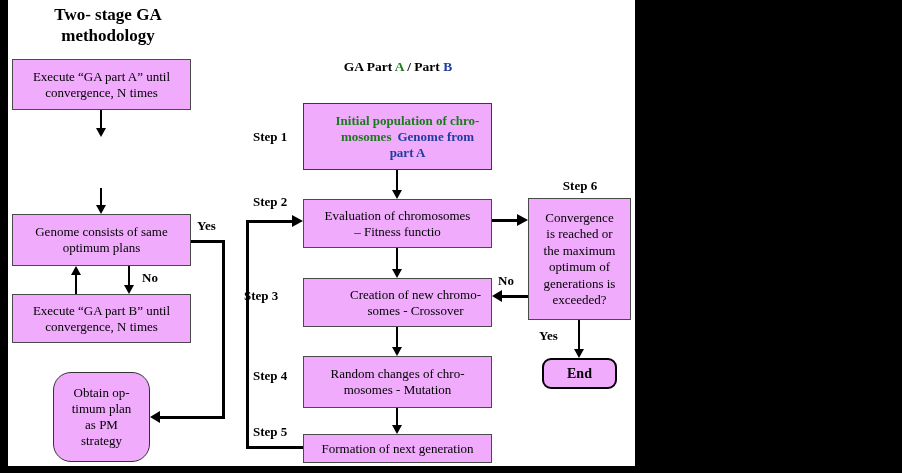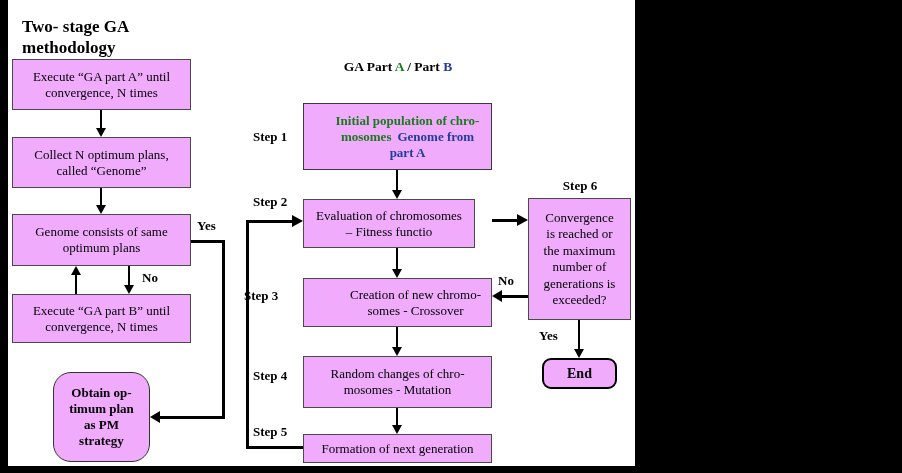--- a/index.html
+++ b/index.html
@@ -13,22 +13,22 @@
     border:1.5px solid #4a4a4a; display:flex; flex-direction:column;
     justify-content:center; align-items:center; text-align:center;
     font-size:13px; line-height:16px;
   }
   .box .ln {white-space:nowrap;}
   .rounded {border-radius:18px; border-color:#333;}
   .endbox {border:2.5px solid #000; border-radius:9px; font-weight:bold; font-size:14px;}
   .dark-border {border-color:#3a3a3a;padding-left:20px;}
   .bold {font-weight:bold;}
   .label {position:absolute; font-weight:bold; font-size:13px; white-space:nowrap;}
-  .main-title {position:absolute; left:22px; top:4px; width:172px; 
-    font-weight:bold; font-size:17px; line-height:21px;margin-top:12px;}
+  .main-title {position:absolute; left:22px; top:4px; width:172px; text-align:center;
+    font-weight:bold; font-size:17px; line-height:21px;}
   .ga-header {position:absolute; left:303px; top:59px; width:190px; text-align:center;
     font-weight:bold; font-size:13.5px;}
   .txt-green {color:#1B7A1B;}
   .txt-blue {color:#1F3DA0;}
   .blue-gap {margin-left:6px;}
   .shaft-v {position:absolute; width:2px; background:#000;}
   .head-down {position:absolute; width:0; height:0;
     border-left:5px solid transparent; border-right:5px solid transparent; border-top:9px solid #000;}
   .head-up {position:absolute; width:0; height:0;
     border-left:5px solid transparent; border-right:5px solid transparent; border-bottom:9px solid #000;}
@@ -48,65 +48,61 @@
     <div>Two- stage GA</div>
     <div>methodology</div>
   </div>
 
   <div class="ga-header"><span>GA Part </span><span class="txt-green">A</span><span> / Part </span><span class="txt-blue">B</span></div>
 
   <div class="box" style="left:12px; top:59px; width:179px; height:51px;">
     <div class="ln">Execute “GA part A” until</div>
     <div class="ln">convergence, N times</div>
   </div>
-  <div class="box" style="left:12px; top:137px; width:179px; height:51px;">
-    <div class="ln">Collect N optimum plans,</div>
-    <div class="ln">called “Genome”</div>
-  </div>
   <div class="box" style="left:12px; top:214px; width:179px; height:52px;">
     <div class="ln">Genome consists of same</div>
     <div class="ln">optimum plans</div>
   </div>
   <div class="box" style="left:12px; top:294px; width:179px; height:49px;">
     <div class="ln">Execute “GA part B” until</div>
     <div class="ln">convergence, N times</div>
   </div>
-  <div class="box rounded" style="left:53px; top:372px; width:97px; height:90px;font-weight:bold;">
+  <div class="box rounded" style="left:53px; top:372px; width:97px; height:90px;">
     <div class="ln">Obtain op-</div>
     <div class="ln">timum plan</div>
     <div class="ln">as PM</div>
     <div class="ln">strategy</div>
   </div>
 
   <div class="box dark-border bold" style="left:303px; top:103px; width:189px; height:67px;">
     <div class="ln txt-green">Initial population of chro-</div>
     <div class="ln"><span class="txt-green">mosomes</span><span class="txt-blue blue-gap">Genome from</span></div>
     <div class="ln txt-blue">part A</div>
   </div>
-  <div class="box" style="left:303px; top:199px; width:172px; height:49px;">
+  <div class="box" style="left:303px; top:199px; width:189px; height:49px;">
     <div class="ln">Evaluation of chromosomes</div>
     <div class="ln">– Fitness functio</div>
   </div>
   <div class="box" style="left:303px; top:278px; width:189px; height:49px;padding-left:36px;">
     <div class="ln">Creation of new chromo-</div>
     <div class="ln">somes - Crossover</div>
   </div>
   <div class="box" style="left:303px; top:356px; width:189px; height:52px;">
     <div class="ln">Random changes of chro-</div>
     <div class="ln">mosomes - Mutation</div>
   </div>
   <div class="box" style="left:303px; top:434px; width:189px; height:29px;">
     <div class="ln">Formation of next generation</div>
   </div>
 
   <div class="box" style="left:528px; top:198px; width:103px; height:122px; line-height:16.5px;">
     <div class="ln">Convergence</div>
     <div class="ln">is reached or</div>
     <div class="ln">the maximum</div>
-    <div class="ln">number of</div>
+    <div class="ln">optimum of</div>
     <div class="ln">generations is</div>
     <div class="ln">exceeded?</div>
   </div>
   <div class="box endbox" style="left:542px; top:358px; width:75px; height:31px;">
     <div class="ln">End</div>
   </div>
 
   <div class="label" style="left:253px; top:129px;">Step 1</div>
   <div class="label" style="left:253px; top:194px;font-family:Liberation Serif, serif;">Step 2</div>
   <div class="label" style="left:244px; top:288px;font-family:Liberation Serif, serif;">Step 3</div>

